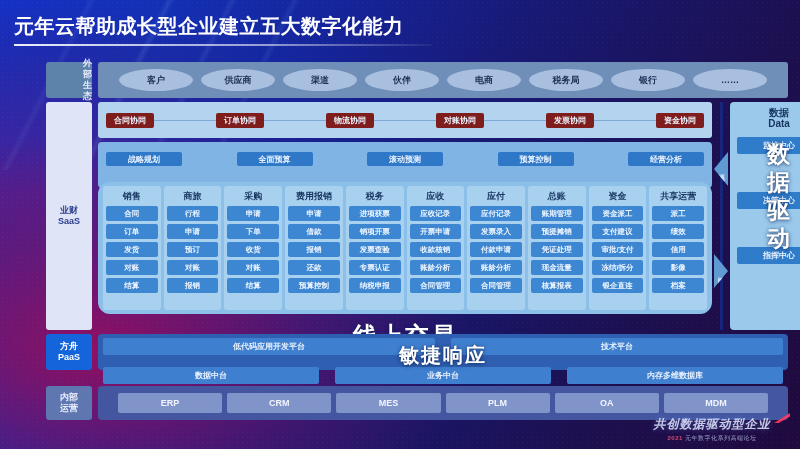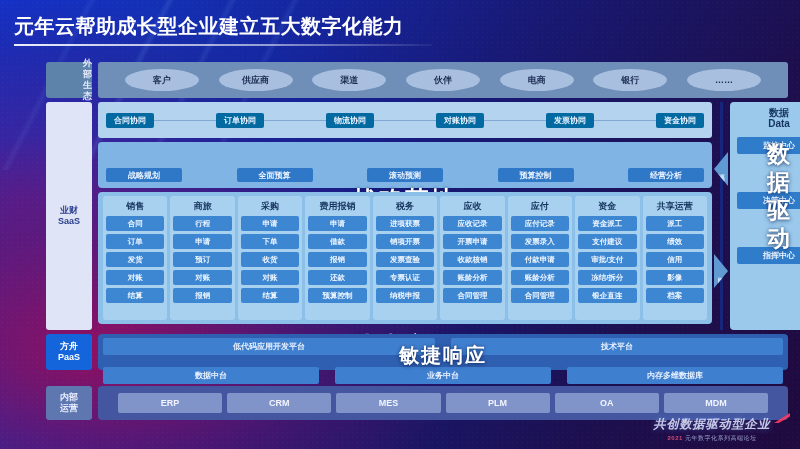--- a/index.html
+++ b/index.html
@@ -75,45 +75,45 @@
   #row-main { top: 40px; height: 228px; }
   #saas-body { margin-left: 6px; width: 614px; flex: none; position: relative; }
 
   
   #proc {
     position: absolute; left: 0; top: 0; width: 614px; height: 36px;
     background: #b4d3ef; border-radius: 3px;
     display: flex; align-items: center; padding: 0 8px;
   }
   .proc-item {
-    background: #0369a1; color: #eaf3ff; font-size: 8px; font-weight: bold;
+    background: #7f1d1d; color: #eaf3ff; font-size: 8px; font-weight: bold;
     border-radius: 2px; height: 15px; padding: 0 8px;
     display: flex; align-items: center; justify-content: center; white-space: nowrap;
   }
   .proc-line { flex: 1; height: 1px; background: #7fa8d4; }
 
   
   #strategy {
     position: absolute; left: 0; top: 40px; width: 614px; height: 46px;
     background: #7fb4e4; border-radius: 4px;
   }
   #strategy-items {
-    position: absolute; left: 8px; right: 8px; bottom: 6px;
+    position: absolute; left: 8px; right: 8px; bottom: 22px;
     display: flex; justify-content: space-between; text-align: center;
   }
   .strat-item {
     background: #2f78c8; color: #eaf3ff; font-size: 8px; font-weight: bold;
     border-radius: 2px; height: 14px; width: 76px;
     display: flex; align-items: center; justify-content: center; white-space: nowrap;
   }
 
   
   #txn {
-    position: absolute; left: 0; top: 90px; width: 614px; height: 132px;
-    background: #8dc0e8; border-radius: 4px;
+    position: absolute; left: 0; top: 80px; width: 614px; height: 132px;
+    background: #8dc0e8; border-radius: 12px;
     display: flex; gap: 3px; padding: 4px 5px;
   }
   .txn-col {
     flex: 1; background: #a8d0ef; border-radius: 3px;
     display: flex; flex-direction: column; align-items: center; padding: 3px 3px 4px;
   }
   .txn-head {
     color: #17355f; font-size: 9px; font-weight: bold; height: 14px;
     display: flex; align-items: center; white-space: nowrap;
   }
@@ -240,20 +240,21 @@
       <div class="side-label side-eco">
         <span>外部</span>
         <span>生态</span>
       </div>
       <div id="eco-panel">
         <div class="eco-pill">客户</div>
         <div class="eco-pill">供应商</div>
         <div class="eco-pill">渠道</div>
         <div class="eco-pill">伙伴</div>
         <div class="eco-pill">电商</div>
+        <div class="eco-pill">税务局</div>
         <div class="eco-pill">银行</div>
         <div class="eco-pill">……</div>
       </div>
     </div>
 
     <div class="row" id="row-main">
       <div class="side-label side-saas">
         <span>业财</span>
         <span>SaaS</span>
       </div>
@@ -344,20 +345,28 @@
 
           <div class="txn-col">
             <div class="txn-head">应付</div>
             <div class="txn-cell">应付记录</div>
             <div class="txn-cell">发票录入</div>
             <div class="txn-cell">付款申请</div>
             <div class="txn-cell">账龄分析</div>
             <div class="txn-cell">合同管理</div>
           </div>
 
+          <div class="txn-col">
+            <div class="txn-head">总账</div>
+            <div class="txn-cell">账期管理</div>
+            <div class="txn-cell">预提摊销</div>
+            <div class="txn-cell">凭证处理</div>
+            <div class="txn-cell">现金流量</div>
+            <div class="txn-cell">核算报表</div>
+          </div>
 
           <div class="txn-col">
             <div class="txn-head">资金</div>
             <div class="txn-cell">资金派工</div>
             <div class="txn-cell">支付建议</div>
             <div class="txn-cell wrap">审批/支付</div>
             <div class="txn-cell wrap">冻结/拆分</div>
             <div class="txn-cell">银企直连</div>
           </div>
 

